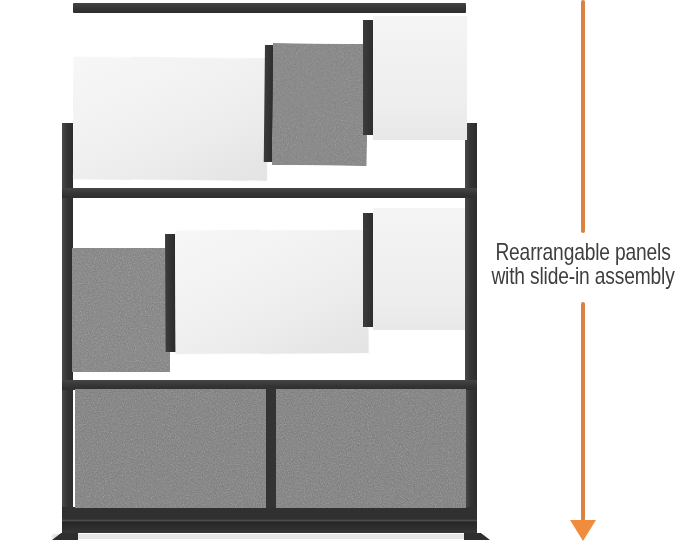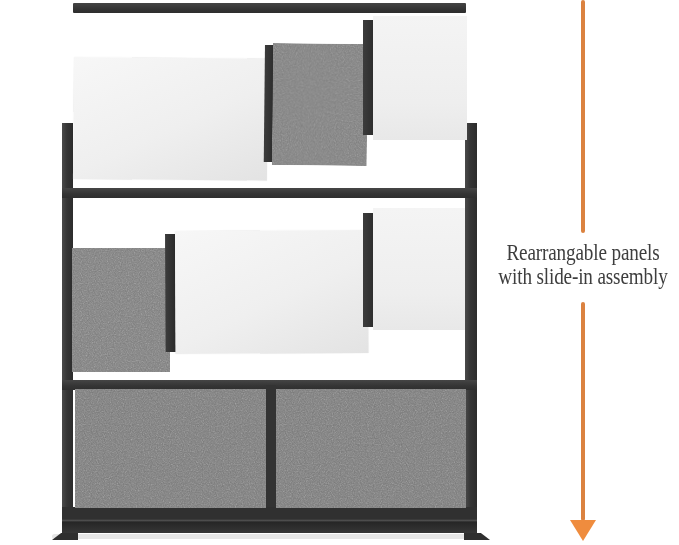--- a/index.html
+++ b/index.html
@@ -1,18 +1,18 @@
 <!DOCTYPE html>
 <html><head>
 <meta charset="utf-8">
 <style>
   html,body{margin:0;padding:0;background:#ffffff;}
   #stage{
     position:relative;width:679px;height:545px;overflow:hidden;
-    background:#ffffff;font-family:Liberation Serif, serif;
+    background:#ffffff;font-family:Liberation Sans, sans-serif;
   }
   
   .frame{position:absolute;background:linear-gradient(180deg,#454545 0%,#343434 60%,#2e2e2e 100%);z-index:1;}
   .post{background:linear-gradient(90deg,#4a4a4a 0%,#353535 45%,#2c2c2c 100%);}
   .top-bar{left:73px;top:3px;width:393px;height:10px;border-radius:1px;}
   .left-post{left:62px;top:123px;width:11px;height:410px;}
   .right-post{left:465px;top:123px;width:12px;height:410px;}
   .mid-rail{left:62px;top:188px;width:415px;height:10px;}
   .lower-rail{left:62px;top:380px;width:415px;height:10px;}
   .center-divider{left:266px;top:385px;width:10px;height:125px;background:#333333;}

